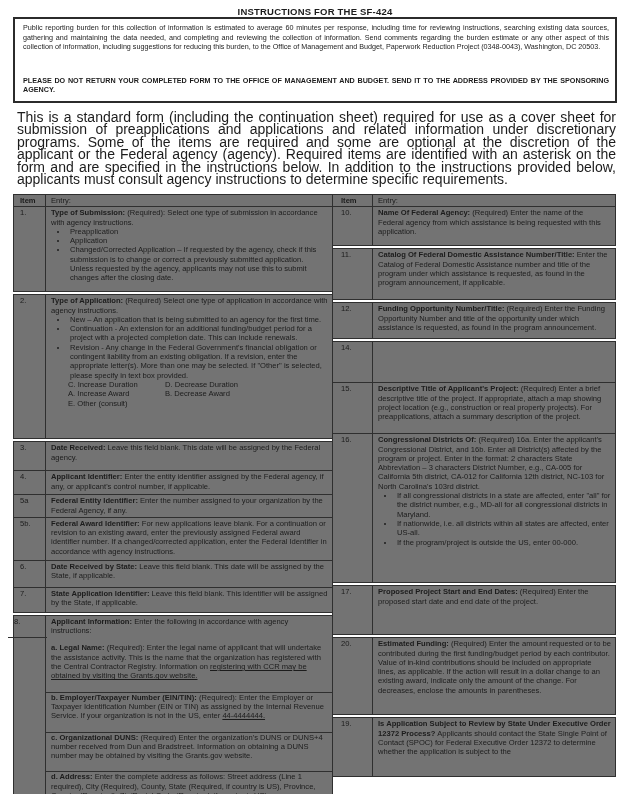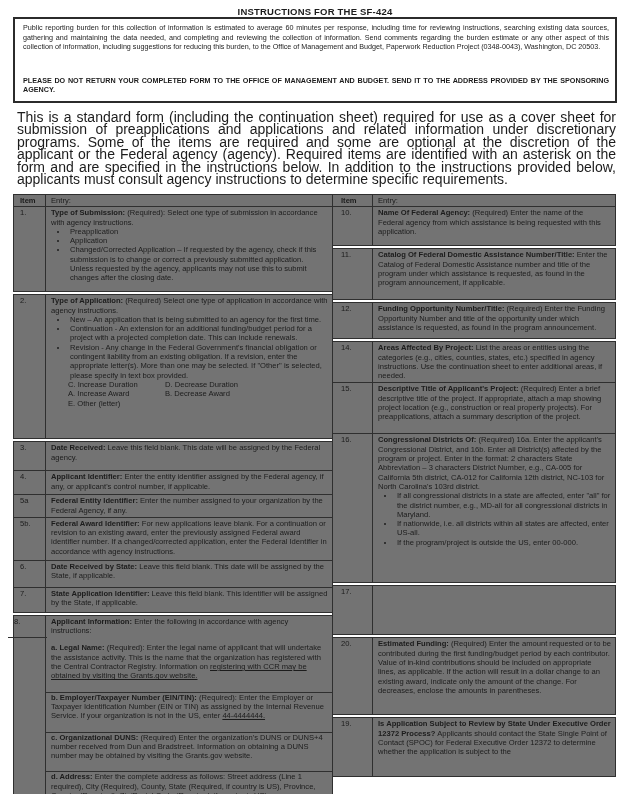--- a/index.html
+++ b/index.html
@@ -93,21 +93,21 @@
           <div class="opts">
             <div class="oline">
               <span class="oc1">C. Increase Duration</span>
               <span>D. Decrease Duration</span>
             </div>
             <div class="oline">
               <span class="oc1">A. Increase Award</span>
               <span>B. Decrease Award</span>
             </div>
             <div class="oline">
-              <span>E. Other (letter)</span>
+              <span>E. Other (consult)</span>
             </div>
           </div>
         </div>
       </div>
 
       <div class="row gap" style="min-height:30px">
         <div class="num">3.</div>
         <div class="entry"><span class="b">Date Received:</span> <span>Leave this field blank. This date will be assigned by the Federal agency.</span></div>
       </div>
 
@@ -177,21 +177,20 @@
       </div>
 
       <div class="row gap" style="min-height:37px">
         <div class="num">12.</div>
         <div class="entry"><span class="b">Funding Opportunity Number/Title:</span> <span>(Required) Enter the Funding Opportunity Number and title of the opportunity under which assistance is requested, as found in the program announcement.</span></div>
       </div>
 
 
       <div class="row gap" style="min-height:42px">
         <div class="num">14.</div>
-        <div class="entry"><span class="b">Areas Affected By Project:</span> <span>List the areas or entities using the categories (e.g., cities, counties, states, etc.) specified in agency instructions. Use the continuation sheet to enter additional areas, if needed.</span></div>
       </div>
 
       <div class="row" style="min-height:52px">
         <div class="num">15.</div>
         <div class="entry"><span class="b">Descriptive Title of Applicant's Project:</span> <span>(Required) Enter a brief descriptive title of the project.  If appropriate, attach a map showing project location (e.g., construction or real property projects). For preapplications, attach a summary description of the project.</span></div>
       </div>
 
       <div class="row" style="min-height:150px">
         <div class="num">16.</div>
         <div class="entry">
@@ -199,20 +198,21 @@
           <ul>
             <li>If all congressional districts in a state are affected, enter "all" for the district number, e.g., MD-all for all congressional districts in Maryland.</li>
             <li>If nationwide, i.e. all districts within all states are affected, enter US-all.</li>
             <li>If the program/project is outside the US, enter 00-000.</li>
           </ul>
         </div>
       </div>
 
       <div class="row gap" style="min-height:50px">
         <div class="num">17.</div>
+        <div class="entry"><span class="b">Proposed Project Start and End Dates:</span> <span>(Required) Enter the proposed start date and end date of the project.</span></div>
       </div>
 
       <div class="row gap" style="min-height:78px">
         <div class="num">20.</div>
         <div class="entry"><span class="b">Estimated Funding:</span> <span>(Required) Enter the amount requested or to be contributed during the first funding/budget period by each contributor. Value of in-kind contributions should be included on appropriate lines, as applicable. If the action will result in a dollar change to an existing award, indicate only the amount of the change. For decreases, enclose the amounts in parentheses.</span></div>
       </div>
 
       <div class="row gap" style="min-height:60px">
         <div class="num">19.</div>
         <div class="entry"><span class="b">Is Application Subject to Review by State Under Executive Order 12372 Process?</span> <span>Applicants should contact the State Single Point of Contact (SPOC) for Federal Executive Order 12372 to determine whether the application is subject to the</span></div>

